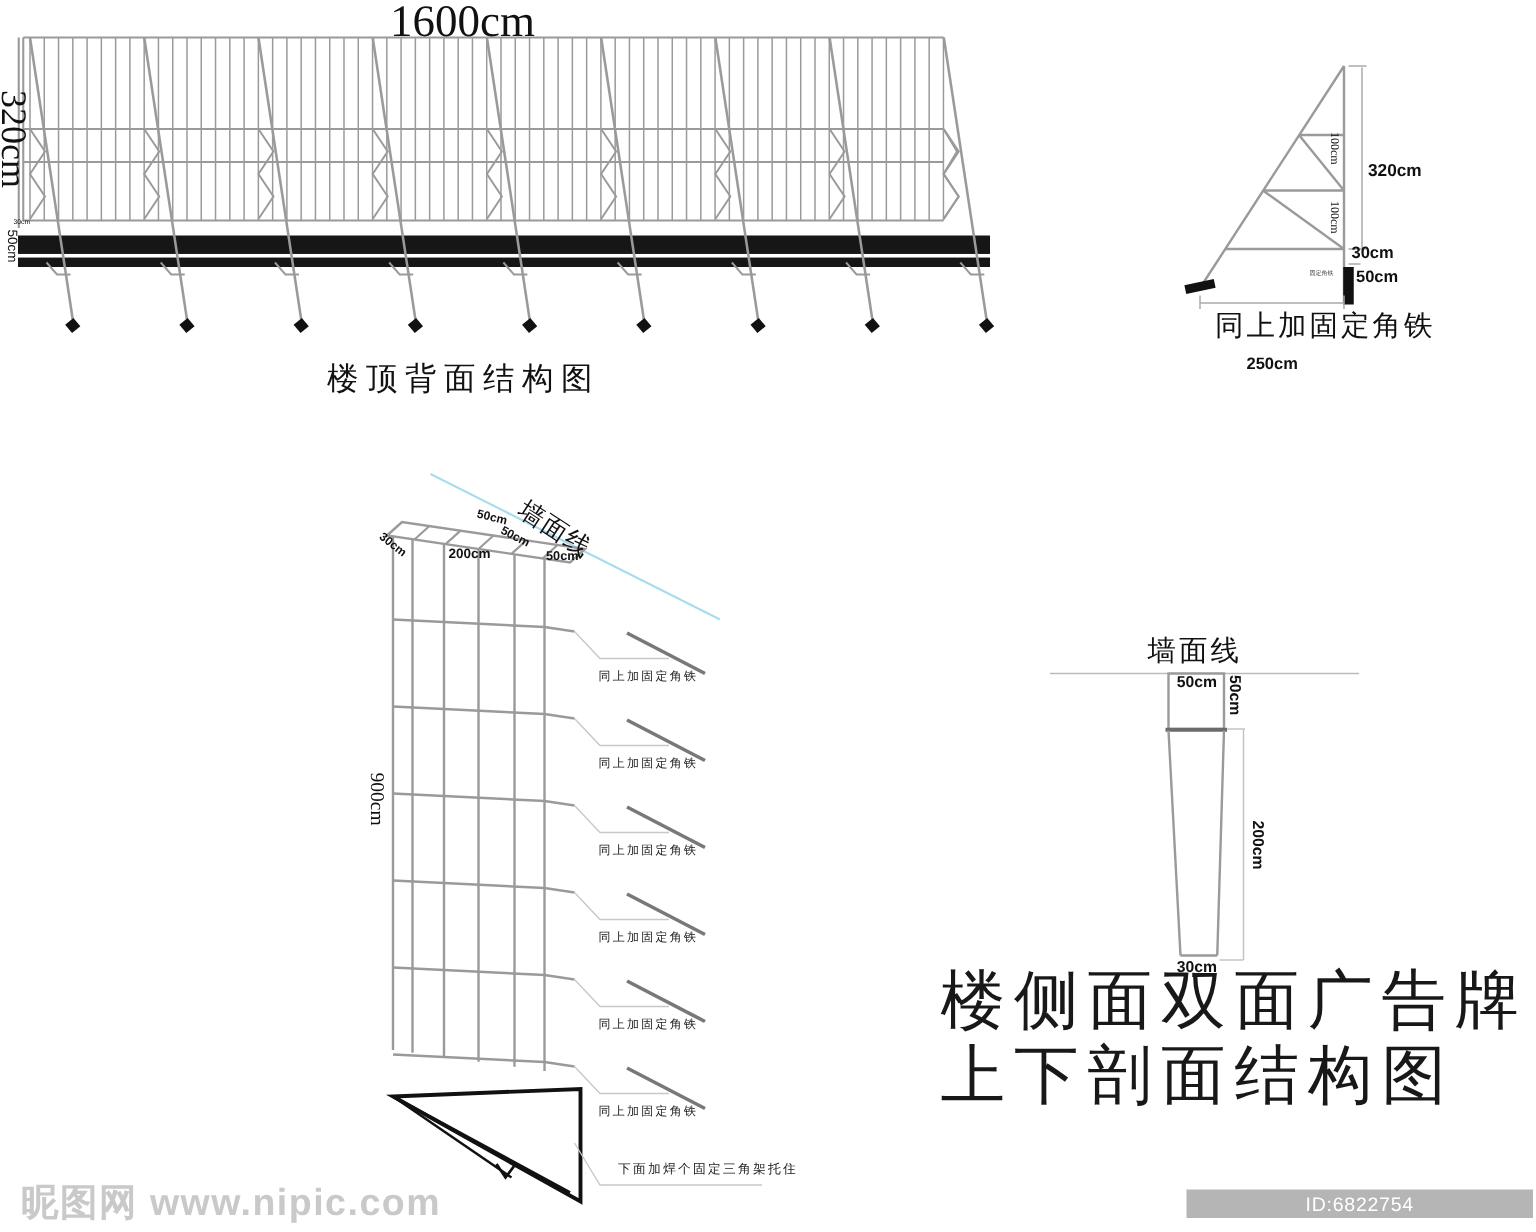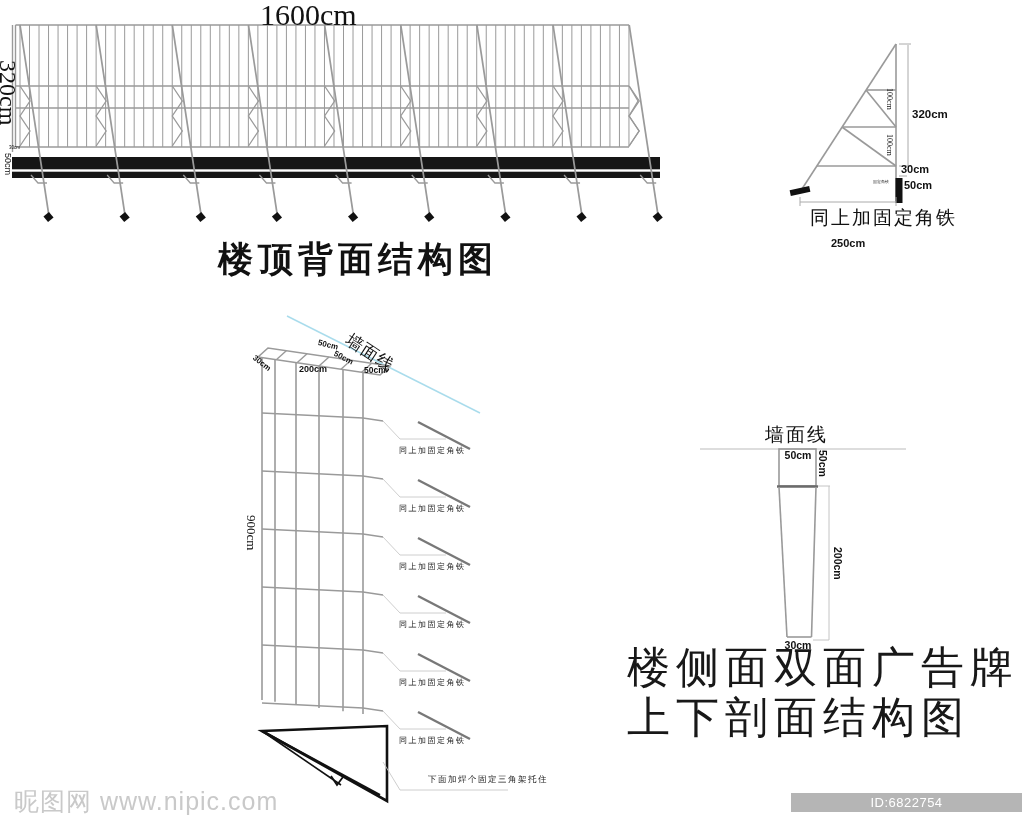--- a/index.html
+++ b/index.html
@@ -6,21 +6,21 @@
   .canvas{position:relative;width:1024px;height:821px;background:#fff;overflow:hidden;
           font-family:"Liberation Sans","DejaVu Sans",sans-serif;}
   svg{position:absolute;left:0;top:0;}
   .lbl{position:absolute;white-space:nowrap;color:#111;line-height:1;}
   .sf{font-family:"Liberation Serif","DejaVu Serif",serif;}
   .b{font-weight:bold;}
   .r90{transform-origin:0 0;transform:rotate(90deg);}
   .ctr{text-align:center;}
   .badge{position:absolute;left:791px;top:793px;width:231px;height:19px;background:#b5b5b5;
          color:#fff;font-size:13px;text-align:center;line-height:19px;letter-spacing:.5px;}
-  .wm{position:absolute;left:14px;top:785px;font-size:25px;font-weight:normal;color:#c9c9c9;letter-spacing:1px;}
+  .wm{position:absolute;left:14px;top:785px;font-size:25px;font-weight:bold;color:#c9c9c9;letter-spacing:1px;}
   .callout{position:absolute;font-size:8px;letter-spacing:1.5px;color:#222;
            font-family:Liberation Mono, monospace;text-align:right;}
 </style>
 </head>
 <body>
 
 <div class="canvas">
 
   <svg id="art" width="1024" height="821" viewBox="0 0 1024 821">
 
@@ -217,21 +217,21 @@
         <line x1="829" y1="486" x2="829" y2="640"></line>
         <line x1="813" y1="640" x2="829" y2="640"></line>
       </g>
     </g>
   </svg>
 
   <div class="lbl sf" style="left:260px;top:0px;font-size:30px;">1600cm</div>
   <div class="lbl sf r90" style="left:20px;top:60px;font-size:24px;">320cm</div>
   <div class="lbl" style="left:9px;top:146px;font-size:4.5px;">30cm</div>
   <div class="lbl r90" style="left:12px;top:153px;font-size:9px;">50cm</div>
-  <div class="lbl sf" style="left:218px;top:242px;font-size:35px;letter-spacing:5px;font-weight:bold;">楼顶背面结构图</div>
+  <div class="lbl sf" style="left:218px;top:242px;font-size:21px;letter-spacing:5px;">楼顶背面结构图</div>
 
   <div class="lbl sf r90" style="left:893px;top:88px;font-size:8px;">100cm</div>
   <div class="lbl sf r90" style="left:893px;top:134px;font-size:8px;">100cm</div>
   <div class="lbl b" style="left:912px;top:109px;font-size:11.5px;">320cm</div>
   <div class="lbl b" style="left:901px;top:164px;font-size:11px;">30cm</div>
   <div class="lbl b" style="left:904px;top:180px;font-size:11px;">50cm</div>
   <div class="lbl b" style="left:831px;top:190px;font-size:11px;margin-top:48px;">250cm</div>
   <div class="lbl" style="left:873px;top:180px;font-size:4px;color:#333;">固定角铁</div>
   <div class="lbl sf" style="left:810px;top:208px;font-size:19px;letter-spacing:2px;">同上加固定角铁</div>
 
@@ -242,21 +242,21 @@
   <div class="lbl b" style="left:256px;top:354px;font-size:8px;transform-origin:0 0;transform:rotate(38deg);">30cm</div>
   <div class="lbl b" style="left:299px;top:365px;font-size:9px;">200cm</div>
   <div class="lbl sf r90" style="left:258px;top:515px;font-size:13px;">900cm</div>
 
   <div class="callout" style="left:399px;top:445px;">同上加固定角铁</div>
   <div class="callout" style="left:399px;top:503px;">同上加固定角铁</div>
   <div class="callout" style="left:399px;top:561px;">同上加固定角铁</div>
   <div class="callout" style="left:399px;top:619px;">同上加固定角铁</div>
   <div class="callout" style="left:399px;top:677px;">同上加固定角铁</div>
   <div class="callout" style="left:399px;top:735px;">同上加固定角铁</div>
-  <div class="callout" style="left:428px;top:774px;font-size:8.5px;">下面加焊个固定三角架托住</div>
+  <div class="callout" style="left:412px;top:774px;font-size:8.5px;">下面加焊个固定三角架托住</div>
 
   <div class="lbl sf" style="left:765px;top:425px;font-size:19px;letter-spacing:2px;">墙面线</div>
   <div class="lbl b ctr" style="left:780px;top:450px;width:36px;font-size:10.5px;">50cm</div>
   <div class="lbl b r90" style="left:828px;top:450px;font-size:10.5px;">50cm</div>
   <div class="lbl b r90" style="left:843px;top:547px;font-size:10.5px;">200cm</div>
   <div class="lbl b ctr" style="left:781px;top:640px;width:34px;font-size:10.5px;">30cm</div>
   <div class="lbl sf" style="left:627px;top:646px;font-size:43px;letter-spacing:6px;color:#181818;">楼侧面双面广告牌</div>
   <div class="lbl sf" style="left:627px;top:696px;font-size:43px;letter-spacing:6px;color:#181818;text-align:center;">上下剖面结构图</div>
 
   <div class="wm">

